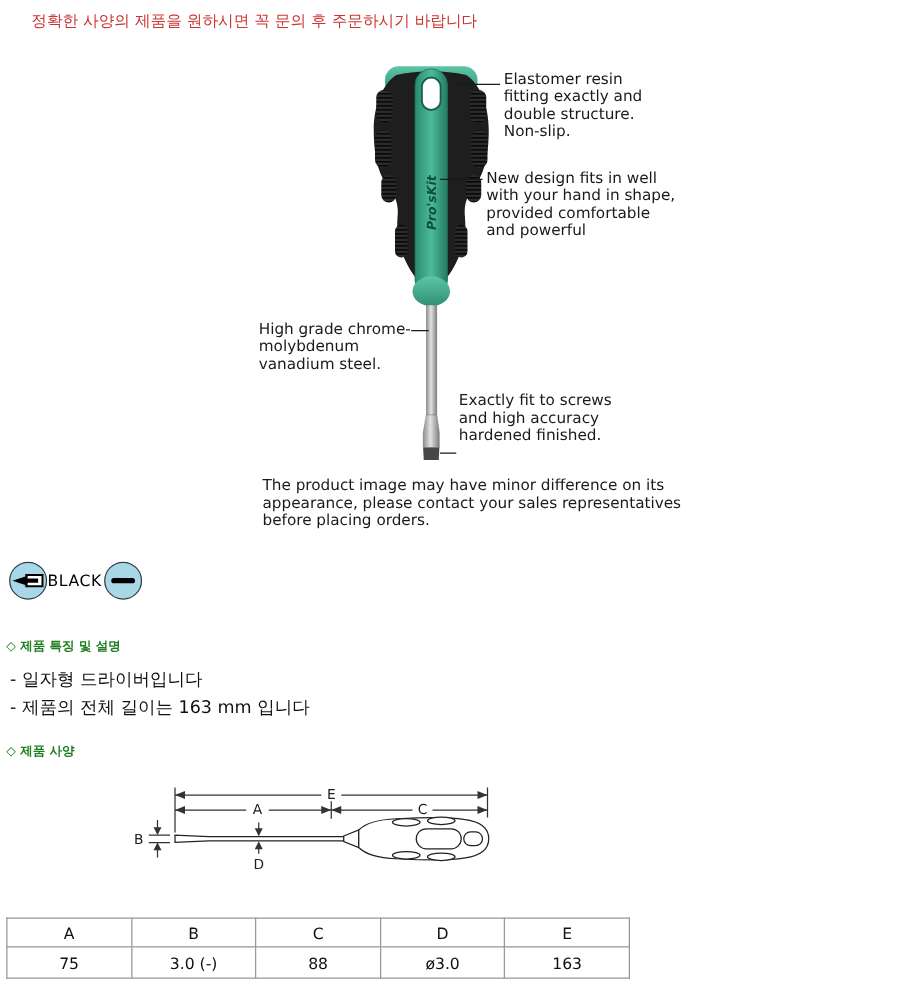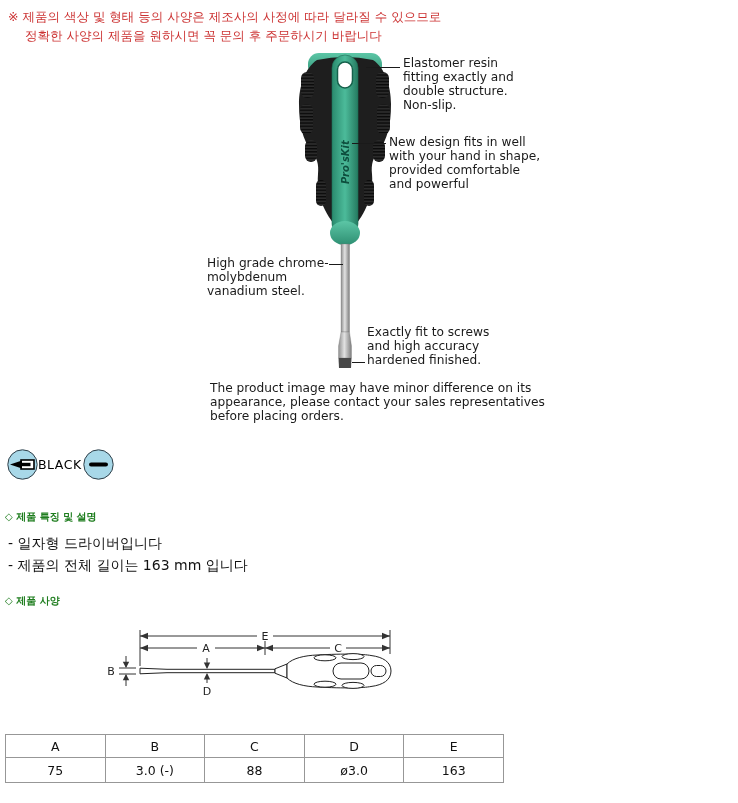--- a/index.html
+++ b/index.html
@@ -10,21 +10,21 @@
     overflow:hidden;
   }
   .abs { position:absolute; }
   .pre { white-space:pre; }
   .disclaimer { left:8px; top:7px; color:#cc3333; font-size:12.5px; line-height:19px; }
   .disclaimer .ln2 { margin-left:17px; }
   .callout { font-size:12.2px; line-height:14px; color:#1a1a1a; }
   .co1 { left:403px; top:56px; }
   .co2 { left:389px; top:135px; }
   .co3 { left:207px; top:256px; }
-  .co4 { left:367px; top:325px; }
+  .co4 { left:367px; top:313px; }
   .callout-line { border-top:1px solid #1a1a1a; height:0; }
   .cl1 { left:366px; top:67px; width:34px; }
   .cl2 { left:352px; top:143px; width:34px; }
   .cl3 { left:329px; top:264px; width:14px; }
   .cl4 { left:352px; top:362px; width:13px; }
   .note { left:210px; top:381px; font-size:12.2px; line-height:14px; color:#1a1a1a; }
   .swatch-row { left:7px; top:448px; width:120px; height:34px; }
   .swatch { position:absolute; width:31px; height:31px; }
   .swatch.s1 { left:0; top:1px; }
   .swatch.s2 { left:76px; top:1px; }
@@ -45,21 +45,20 @@
   table.spec tr.hdr td { height:23px; }
   table.spec tr.val td { height:25px; }
   svg text { font-family:"DejaVu Sans","Liberation Sans",sans-serif; }
 </style>
 </head>
 <body>
 
 <div id="page">
 
   <div class="abs disclaimer">
-    <div class="ln1">※ 제품의 색상 및 형태 등의 사양은 제조사의 사정에 따라 달라질 수 있으므로</div>
     <div class="ln2">정확한 사양의 제품을 원하시면 꼭 문의 후 주문하시기 바랍니다</div>
   </div>
 
   <svg class="abs" style="left:285px; top:52px;" width="120" height="325" viewBox="0 0 120 325">
     <defs>
       <linearGradient id="gGreen" x1="0" y1="0" x2="0" y2="1">
         <stop offset="0" stop-color="#5cc6a6"></stop>
           <stop offset="1" stop-color="#2e8f72"></stop>
       </linearGradient>
       <linearGradient id="gStripe" x1="0" y1="0" x2="1" y2="0">

